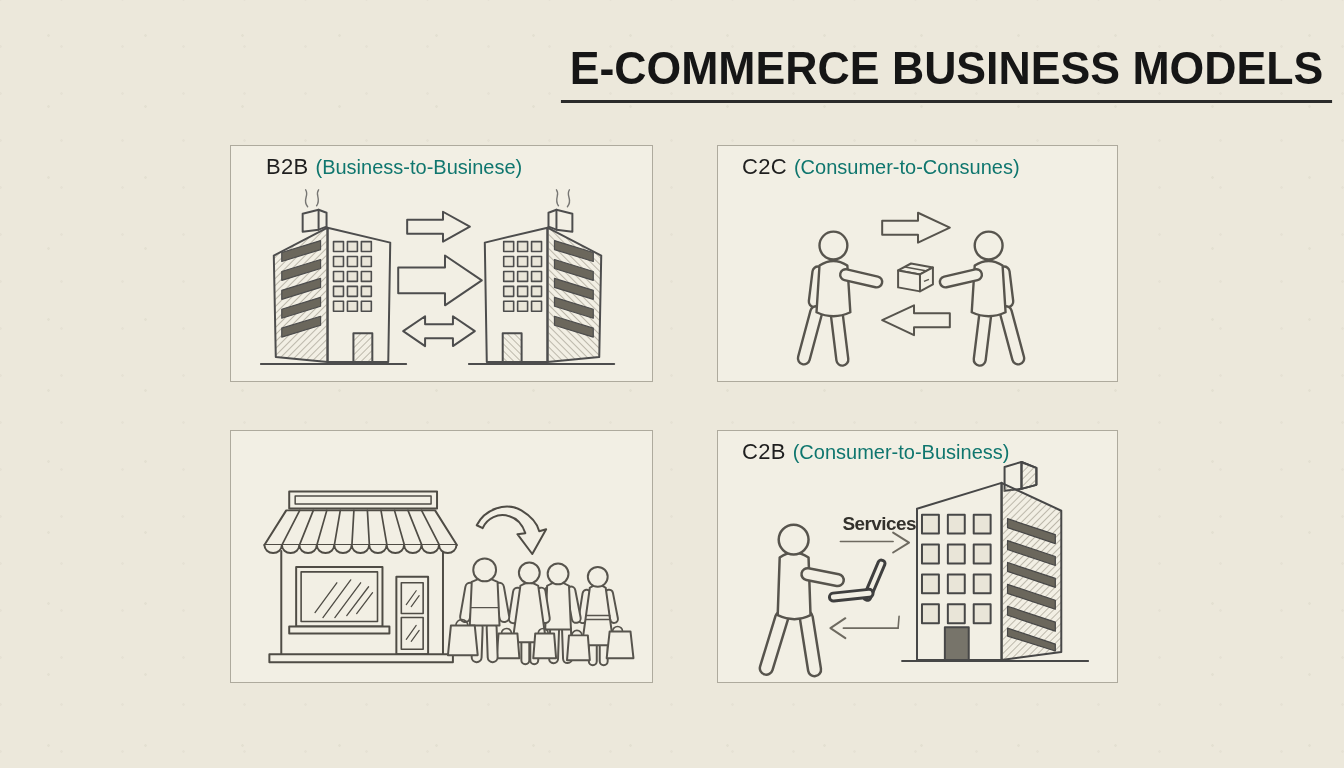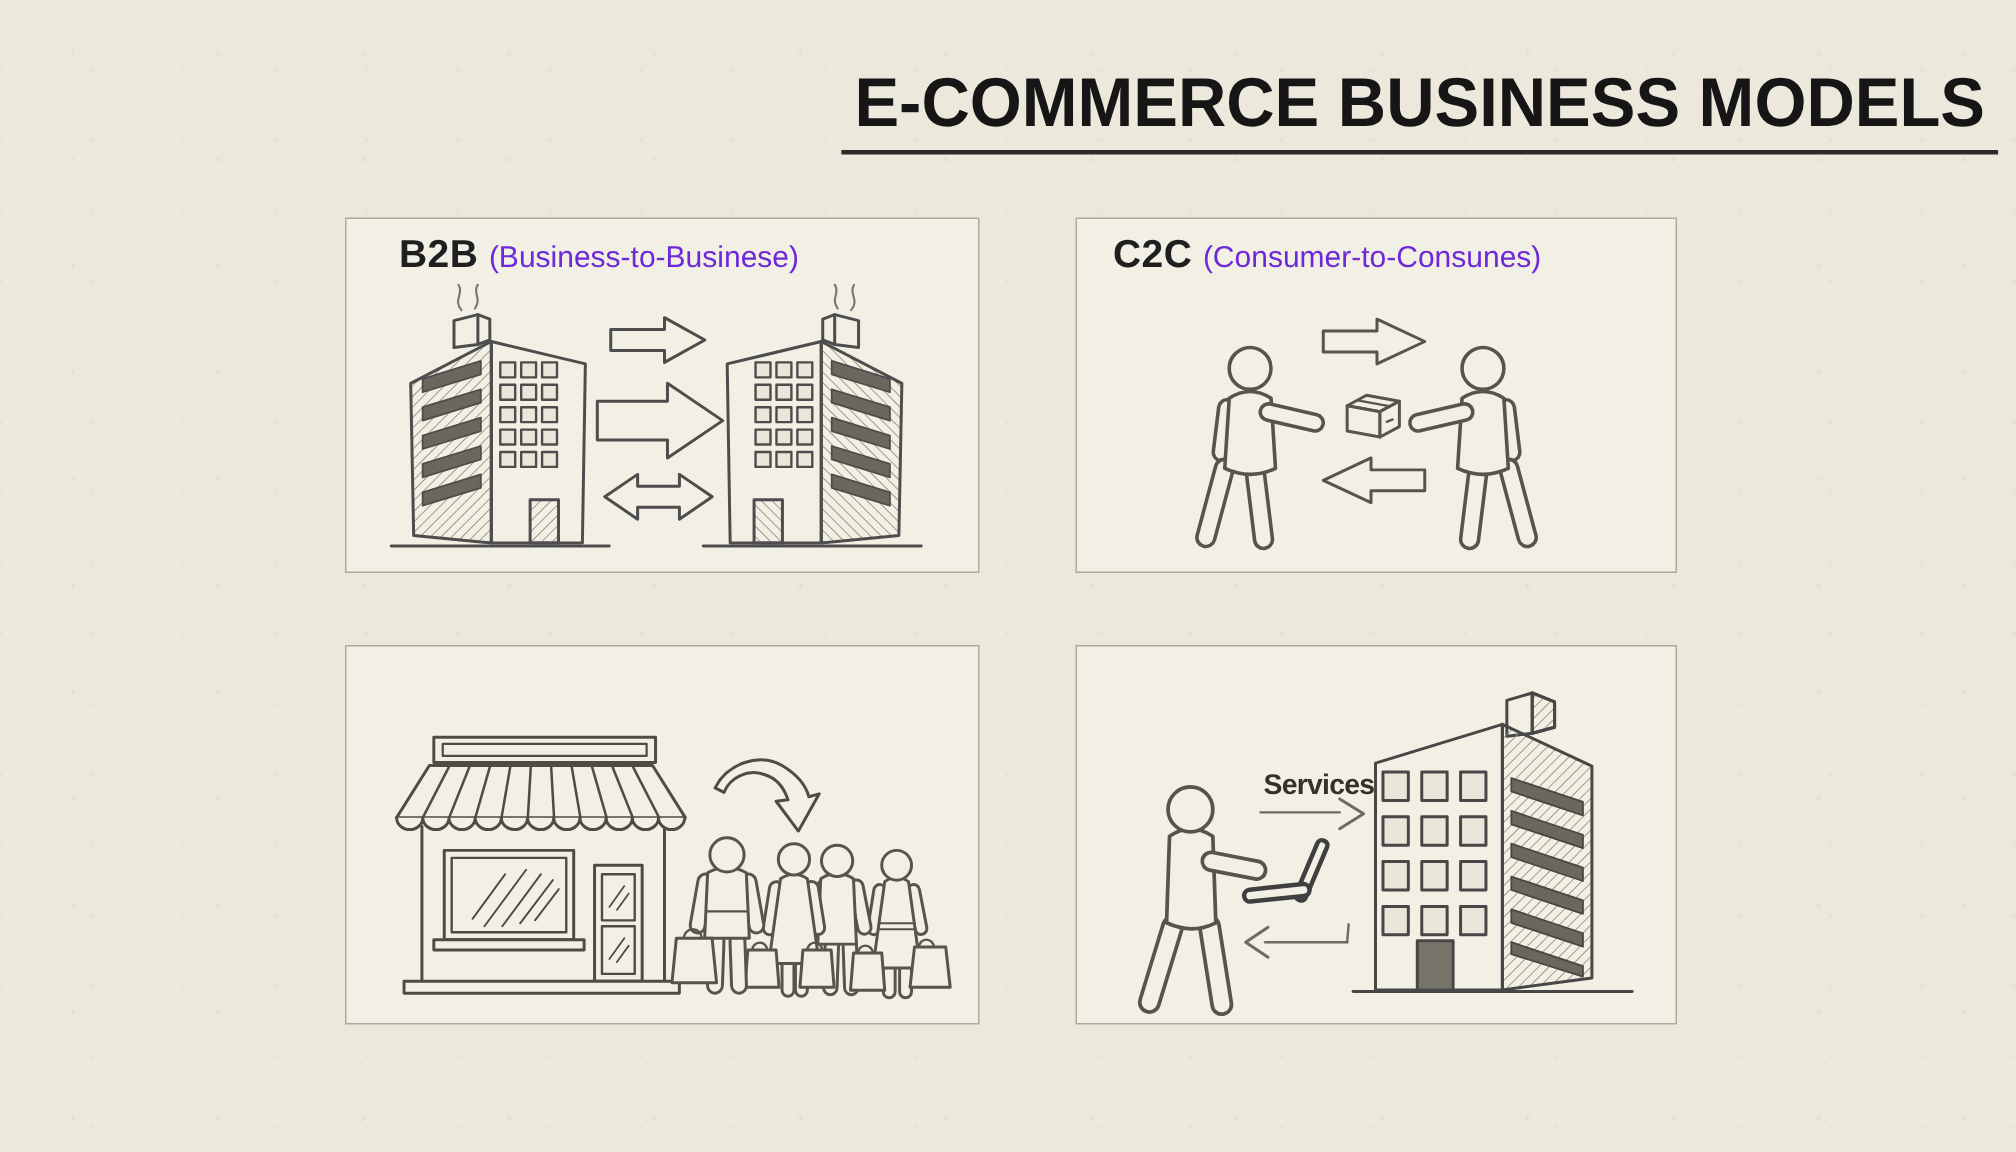--- a/index.html
+++ b/index.html
@@ -24,22 +24,22 @@
   }
   .panel{
     position:absolute;box-sizing:border-box;
     background:#f2efe4;border:1px solid #aeaa9d;
   }
   .panel svg.illus{position:absolute;left:0;top:0;width:100%;height:100%;display:block;}
   .panel-title{
     position:absolute;top:8px;white-space:nowrap;z-index:2;color:#1f1f1f;
   }
   .pl{left:35px;} .pr{left:24px;}
-  .code{font-size:26px;font-weight:700;letter-spacing:0.3px;}
-  .expansion{font-size:20px;font-weight:400;margin-left:7px;color:#6d28d9;}
+  .code{font-size:22px;font-weight:400;letter-spacing:0.3px;}
+  .expansion{font-size:20px;font-weight:400;margin-left:7px;color:#0f766e;}
   .svgtext{font-family:"Liberation Sans",sans-serif;}
 </style>
 </head>
 <body>
 
 <div class="page-title-wrap">
   <span class="page-title">E-COMMERCE BUSINESS MODELS</span>
 </div>
 
 <div class="panel" style="left:230px;top:145px;width:423px;height:237px">
@@ -225,20 +225,23 @@
         <line x1="241" y1="178" x2="269" y2="178" stroke-width="1.4"></line>
         <circle cx="255" cy="140" r="11.5"></circle>
         <path d="M226,196 a6,6 0 0 1 12,0" fill="none" stroke-width="1.6"></path>
         <polygon points="221,196 245,196 248,226 218,226"></polygon>
       </g>
     </g>
   </svg>
 </div>
 
 <div class="panel" style="left:717px;top:430px;width:401px;height:253px">
+  <div class="panel-title pr">
+    <span class="code">C2B</span><span class="expansion">(Consumer-to-Business)</span>
+  </div>
   <svg class="illus" viewBox="0 0 401 252">
     <defs>
       <pattern id="h4" patternUnits="userSpaceOnUse" width="5" height="5" patternTransform="rotate(45)">
         <line x1="0" y1="0" x2="0" y2="5" stroke="#8e897a" stroke-width="1.1"></line>
       </pattern>
     </defs>
     <g stroke="#474747" stroke-width="2" fill="none" stroke-linejoin="round" stroke-linecap="round">
       <line x1="185" y1="231" x2="372" y2="231"></line>
       <polygon points="288,36 305,31 320,37 320,54 305,58 288,60" fill="#f2efe4"></polygon>
       <polygon points="305,31 320,37 320,54 305,58" fill="url(#h4)"></polygon>

